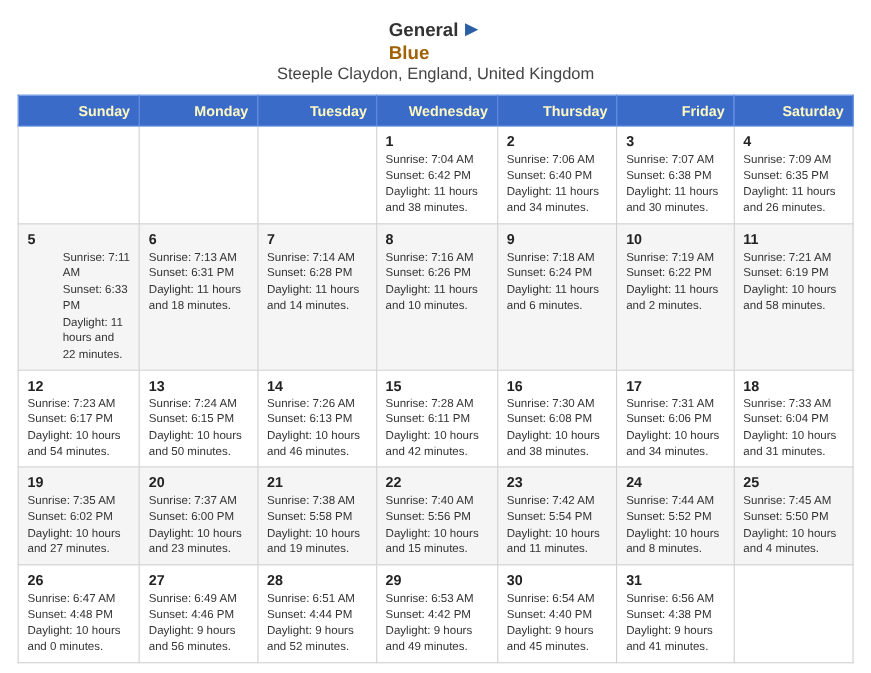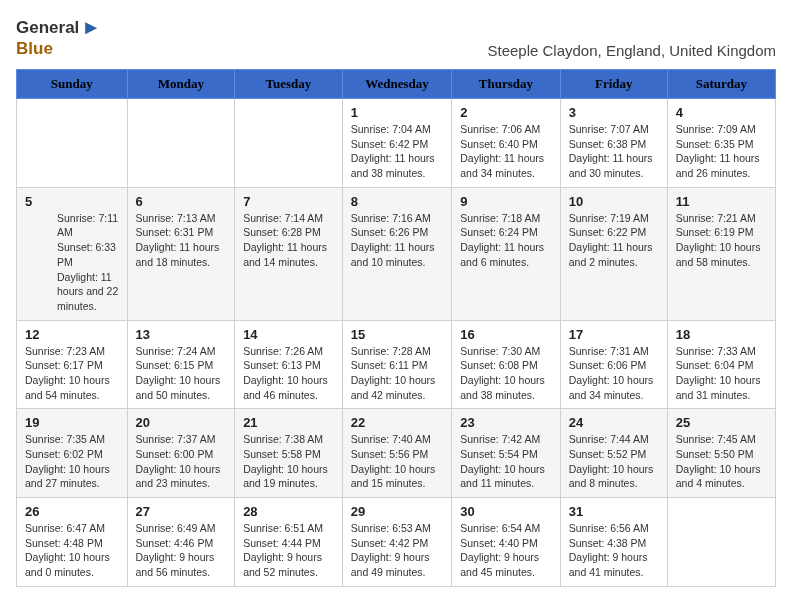--- a/index.html
+++ b/index.html
@@ -5,23 +5,24 @@
     * { box-sizing: border-box; margin: 0; padding: 0; }
     body {
       font-family: Arial, sans-serif;
       background: #fff;
       width: 792px;
       min-height: 612px;
       padding: 16px;
     }
     .header-section {
       display: flex;
-      align-items: flex-end;
+      align-items: center;
       justify-content: space-between;
       margin-bottom: 10px;
+      flex-direction: column;
     }
     .logo {
       display: flex;
       flex-direction: column;
       align-items: flex-start;
     }
     .title-section {
       text-align: right;
     }
     .month-title {
@@ -33,26 +34,25 @@
       font-size: 15px;
       color: #444;
     }
     .calendar {
       width: 100%;
       border-collapse: collapse;
       border: 1px solid #ccc;
     }
     .calendar th {
       background-color: #3a6bc9;
-      color: #000000;
-      text-align: center;
+      color: #fef9c3;
+      text-align: right;
       padding: 6px 8px;
       font-size: 13px;
       border: 1px solid #5a8be0;
-      font-family: Liberation Serif, serif;
     }
     .calendar td {
       vertical-align: top;
       padding: 6px 8px;
       border: 1px solid #d0d0d0;
       font-size: 11px;
       color: #333;
       width: 113px;
       min-height: 80px;
       background: #fff;

